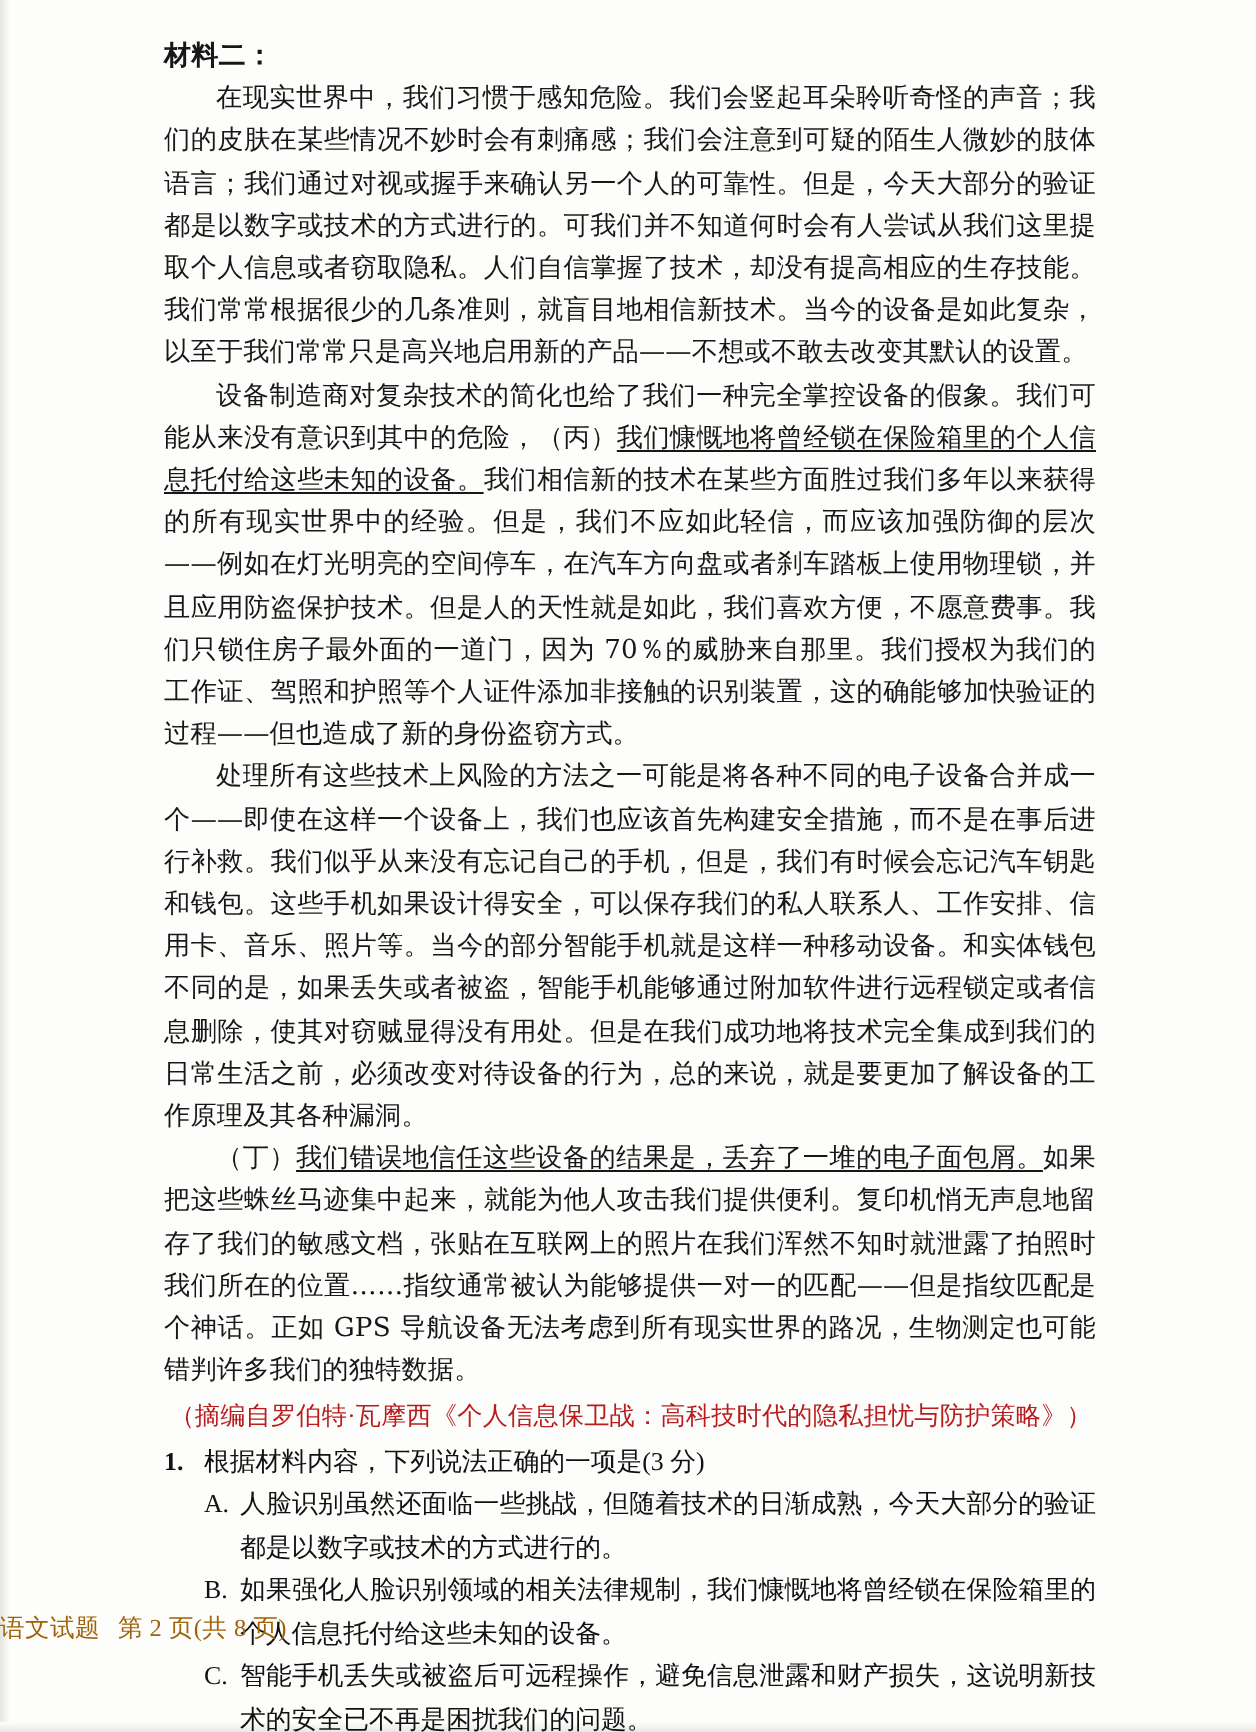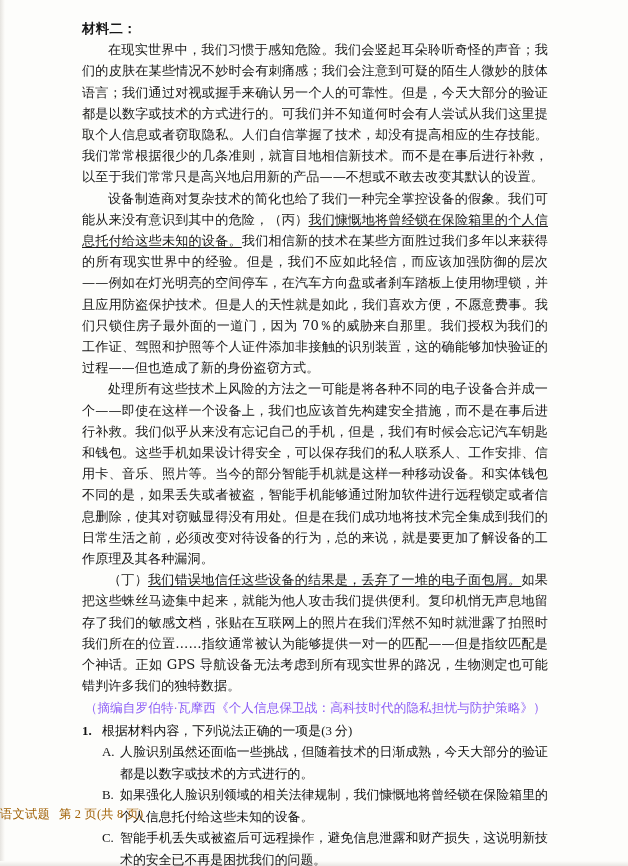--- a/index.html
+++ b/index.html
@@ -72,21 +72,21 @@
     text-underline-offset: 2px;
     text-decoration-thickness: 1px;
   }
 
   .source-line {
     margin: 0;
     text-align: right;
     font-family: "Liberation Serif", "DejaVu Serif", serif;
     font-size: 12.6px;
     line-height: 22px;
-    color: #8b5cf6;
+    color: #b91c1c;
     padding-right: 2px;
   }
 
   
   .qblock {
     margin-top: 2px;
     font-family: "Liberation Serif", "DejaVu Serif", serif;
     color: #111;
   }
   .q-row {
@@ -169,21 +169,21 @@
 <div class="scan-edge-left"></div>
 <div class="scan-edge-bottom"></div>
 
 <div class="page">
   <div class="content">
 
     <div class="passage">
       <p class="mat-title">材料二：</p>
 
       <p class="para">
-        <span>在现实世界中，我们习惯于感知危险。我们会竖起耳朵聆听奇怪的声音；我们的皮肤在某些情况不妙时会有刺痛感；我们会注意到可疑的陌生人微妙的肢体语言；我们通过对视或握手来确认另一个人的可靠性。但是，今天大部分的验证都是以数字或技术的方式进行的。可我们并不知道何时会有人尝试从我们这里提取个人信息或者窃取隐私。人们自信掌握了技术，却没有提高相应的生存技能。我们常常根据很少的几条准则，就盲目地相信新技术。而不是在事后进行补救，以至于我们常常只是高兴地启用新的产品——不想或不敢去改变其默认的设置。</span>
+        <span>在现实世界中，我们习惯于感知危险。我们会竖起耳朵聆听奇怪的声音；我们的皮肤在某些情况不妙时会有刺痛感；我们会注意到可疑的陌生人微妙的肢体语言；我们通过对视或握手来确认另一个人的可靠性。但是，今天大部分的验证都是以数字或技术的方式进行的。可我们并不知道何时会有人尝试从我们这里提取个人信息或者窃取隐私。人们自信掌握了技术，却没有提高相应的生存技能。我们常常根据很少的几条准则，就盲目地相信新技术。当今的设备是如此复杂，以至于我们常常只是高兴地启用新的产品——不想或不敢去改变其默认的设置。</span>
       </p>
 
       <p class="para">
         <span>设备制造商对复杂技术的简化也给了我们一种完全掌控设备的假象。我们可能从来没有意识到其中的危险，（丙）</span><span class="u-line">我们慷慨地将曾经锁在保险箱里的个人信息托付给这些未知的设备。</span><span>我们相信新的技术在某些方面胜过我们多年以来获得的所有现实世界中的经验。但是，我们不应如此轻信，而应该加强防御的层次——例如在灯光明亮的空间停车，在汽车方向盘或者刹车踏板上使用物理锁，并且应用防盗保护技术。但是人的天性就是如此，我们喜欢方便，不愿意费事。我们只锁住房子最外面的一道门，因为 70％的威胁来自那里。我们授权为我们的工作证、驾照和护照等个人证件添加非接触的识别装置，这的确能够加快验证的过程——但也造成了新的身份盗窃方式。</span>
       </p>
 
       <p class="para">
         <span>处理所有这些技术上风险的方法之一可能是将各种不同的电子设备合并成一个——即使在这样一个设备上，我们也应该首先构建安全措施，而不是在事后进行补救。我们似乎从来没有忘记自己的手机，但是，我们有时候会忘记汽车钥匙和钱包。这些手机如果设计得安全，可以保存我们的私人联系人、工作安排、信用卡、音乐、照片等。当今的部分智能手机就是这样一种移动设备。和实体钱包不同的是，如果丢失或者被盗，智能手机能够通过附加软件进行远程锁定或者信息删除，使其对窃贼显得没有用处。但是在我们成功地将技术完全集成到我们的日常生活之前，必须改变对待设备的行为，总的来说，就是要更加了解设备的工作原理及其各种漏洞。</span>
       </p>
 

